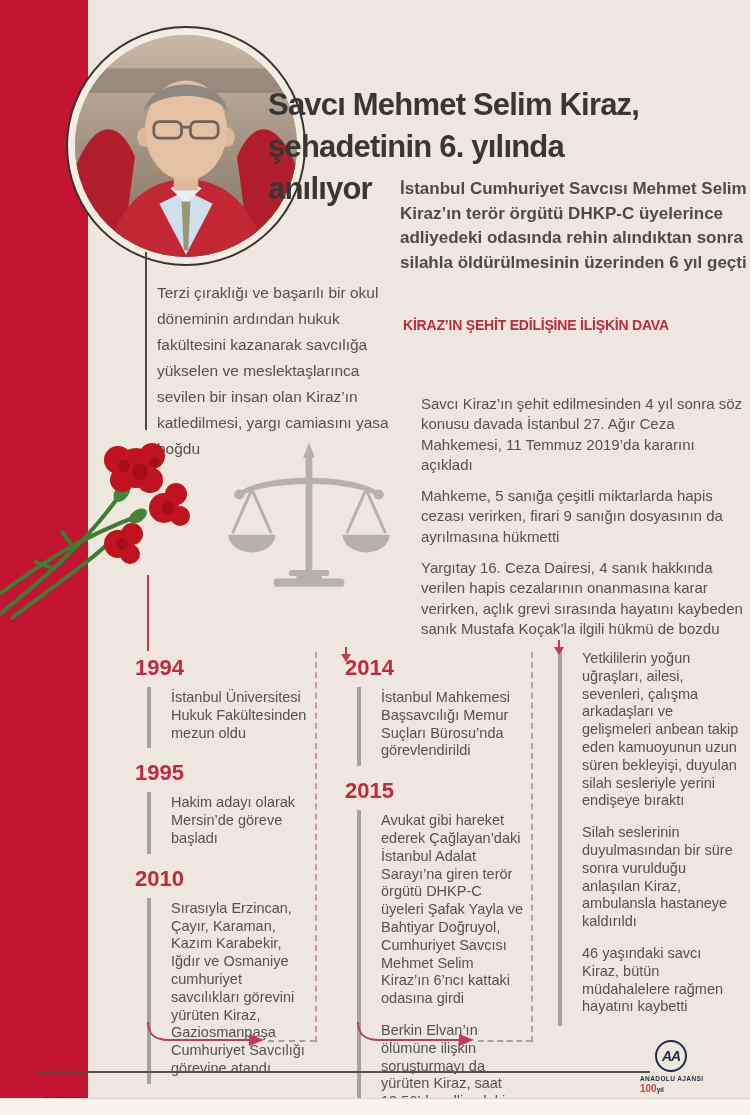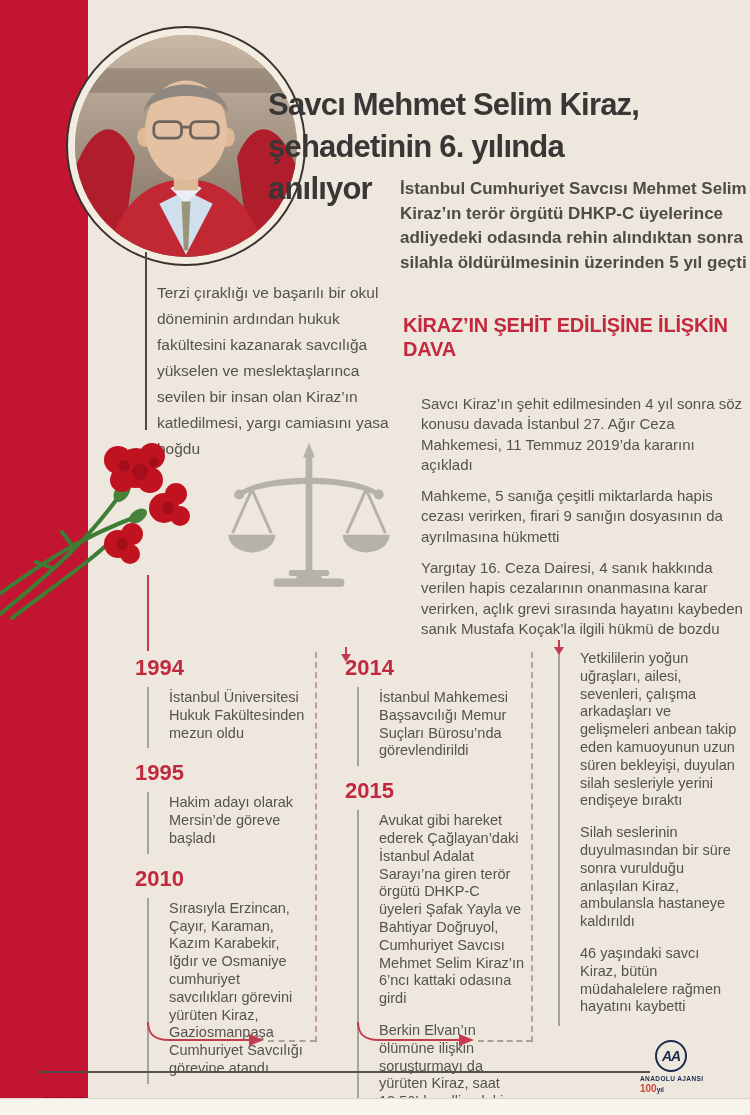--- a/index.html
+++ b/index.html
@@ -21,36 +21,36 @@
   .lede{position:absolute;left:400px;top:177px;width:348px;
     font-size:17px;font-weight:700;color:#4F4B47;line-height:24.5px;}
 
   
   .intro-rule{position:absolute;left:145px;top:252px;width:2px;height:178px;background:#4E4944;}
   .intro{position:absolute;left:157px;top:280px;width:238px;
     font-size:15.5px;color:#56524C;line-height:26px;}
 
   
   .case-heading{position:absolute;left:403px;top:313px;width:330px;
-    font-size:20px;font-weight:800;color:#C2293E;line-height:24px;letter-spacing:-0.2px;}
+    font-size:14px;font-weight:800;color:#C2293E;line-height:24px;letter-spacing:-0.2px;}
   .case-paras{position:absolute;left:421px;top:394px;width:328px;}
   .case-paras p{margin:0 0 11px 0;font-size:15px;color:#56524C;line-height:20.3px;}
 
   
   .scales{position:absolute;left:225px;top:438px;width:168px;height:165px;}
   .flowers{position:absolute;left:-10px;top:416px;width:225px;height:205px;}
   .pre-line{position:absolute;left:147px;top:575px;width:2px;height:76px;background:#C23B4E;}
 
   
   .tl-col{position:absolute;top:655px;}
   .tl-col1{left:135px;width:172px;}
   .tl-col2{left:345px;width:180px;}
   .tl-col3{left:558px;top:648px;width:182px;}
   .tl-year{font-size:22px;font-weight:800;color:#C2293E;line-height:26px;margin:0 0 6px 0;}
-  .tl-body{border-left:2px solid #a3a3a3;padding:2px 0 6px 20px;margin:0 0 12px 12px;
+  .tl-body{border-left:4px solid #a3a3a3;padding:2px 0 6px 20px;margin:0 0 12px 12px;
     font-size:14.5px;color:#56524C;line-height:17.8px;}
   .tl-body p{margin:0 0 14px 0;}
   .tl-body p:last-child{margin-bottom:0;}
   .tl-col3 .tl-body{margin-left:0;padding-bottom:10px;}
 
   .dash-v{position:absolute;top:652px;width:0;height:390px;border-left:2px dashed #C49AA0;}
   .dash-v1{left:315px;} .dash-v2{left:531px;}
   .dash-h{position:absolute;top:1040px;height:0;border-top:2px dashed #A9A29A;}
   .dash-h1{left:268px;width:48px;} .dash-h2{left:478px;width:54px;}
   .flow-arrow{position:absolute;width:120px;height:26px;}
@@ -105,21 +105,21 @@
         </g>
       </svg>
     </div>
   </div>
 
   <div class="title">
     <div>Savcı Mehmet Selim Kiraz,</div>
     <div>şehadetinin 6. yılında</div>
     <div>anılıyor</div>
   </div>
-  <div class="lede">İstanbul Cumhuriyet Savcısı Mehmet Selim Kiraz’ın terör örgütü DHKP-C üyelerince adliyedeki odasında rehin alındıktan sonra silahla öldürülmesinin üzerinden 5 yıl geçti</div>
+  <div class="lede">İstanbul Cumhuriyet Savcısı Mehmet Selim Kiraz’ın terör örgütü DHKP-C üyelerince adliyedeki odasında rehin alındıktan sonra silahla öldürülmesinin üzerinden 6 yıl geçti</div>
 
   <div class="intro-rule"></div>
   <div class="intro">Terzi çıraklığı ve başarılı bir okul döneminin ardından hukuk fakültesini kazanarak savcılığa yükselen ve meslektaşlarınca sevilen bir insan olan Kiraz’ın katledilmesi, yargı camiasını yasa boğdu</div>
 
   <div class="case-heading">KİRAZ’IN ŞEHİT EDİLİŞİNE İLİŞKİN DAVA</div>
   <div class="case-paras">
     <p>Savcı Kiraz’ın şehit edilmesinden 4 yıl sonra söz konusu davada İstanbul 27. Ağır Ceza Mahkemesi, 11 Temmuz 2019’da kararını açıkladı</p>
     <p>Mahkeme, 5 sanığa çeşitli miktarlarda hapis cezası verirken, firari 9 sanığın dosyasının da ayrılmasına hükmetti</p>
     <p>Yargıtay 16. Ceza Dairesi, 4 sanık hakkında verilen hapis cezalarının onanmasına karar verirken, açlık grevi sırasında hayatını kaybeden sanık Mustafa Koçak’la ilgili hükmü de bozdu</p>
   </div>

